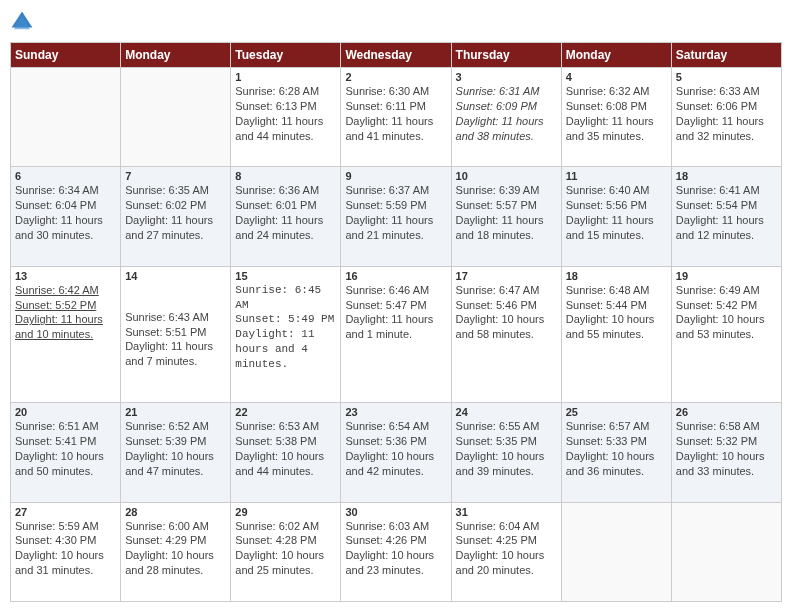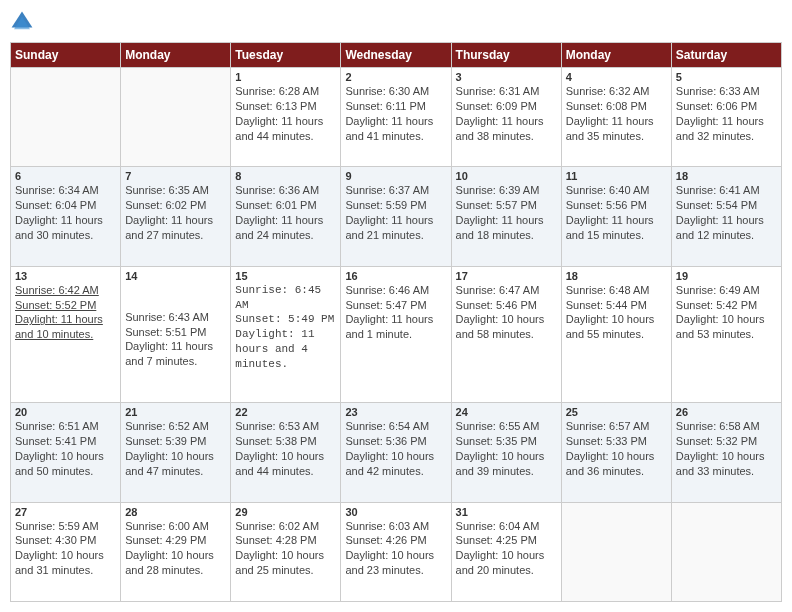--- a/index.html
+++ b/index.html
@@ -132,21 +132,21 @@
 Daylight: 11 hours and 44 minutes.</div>
           </td>
           <td>
             <span class="day-num">2</span>
             <div class="day-info" style="white-space: pre-line;">Sunrise: 6:30 AM
 Sunset: 6:11 PM
 Daylight: 11 hours and 41 minutes.</div>
           </td>
           <td>
             <span class="day-num">3</span>
-            <div class="day-info" style="white-space: pre-line;">Sunrise: 6:31 AM
+            <div class="day-info" style="white-space: pre-line; font-style: italic;">Sunrise: 6:31 AM
 Sunset: 6:09 PM
 Daylight: 11 hours and 38 minutes.</div>
           </td>
           <td>
             <span class="day-num">4</span>
             <div class="day-info" style="white-space: pre-line;">Sunrise: 6:32 AM
 Sunset: 6:08 PM
 Daylight: 11 hours and 35 minutes.</div>
           </td>
           <td>

